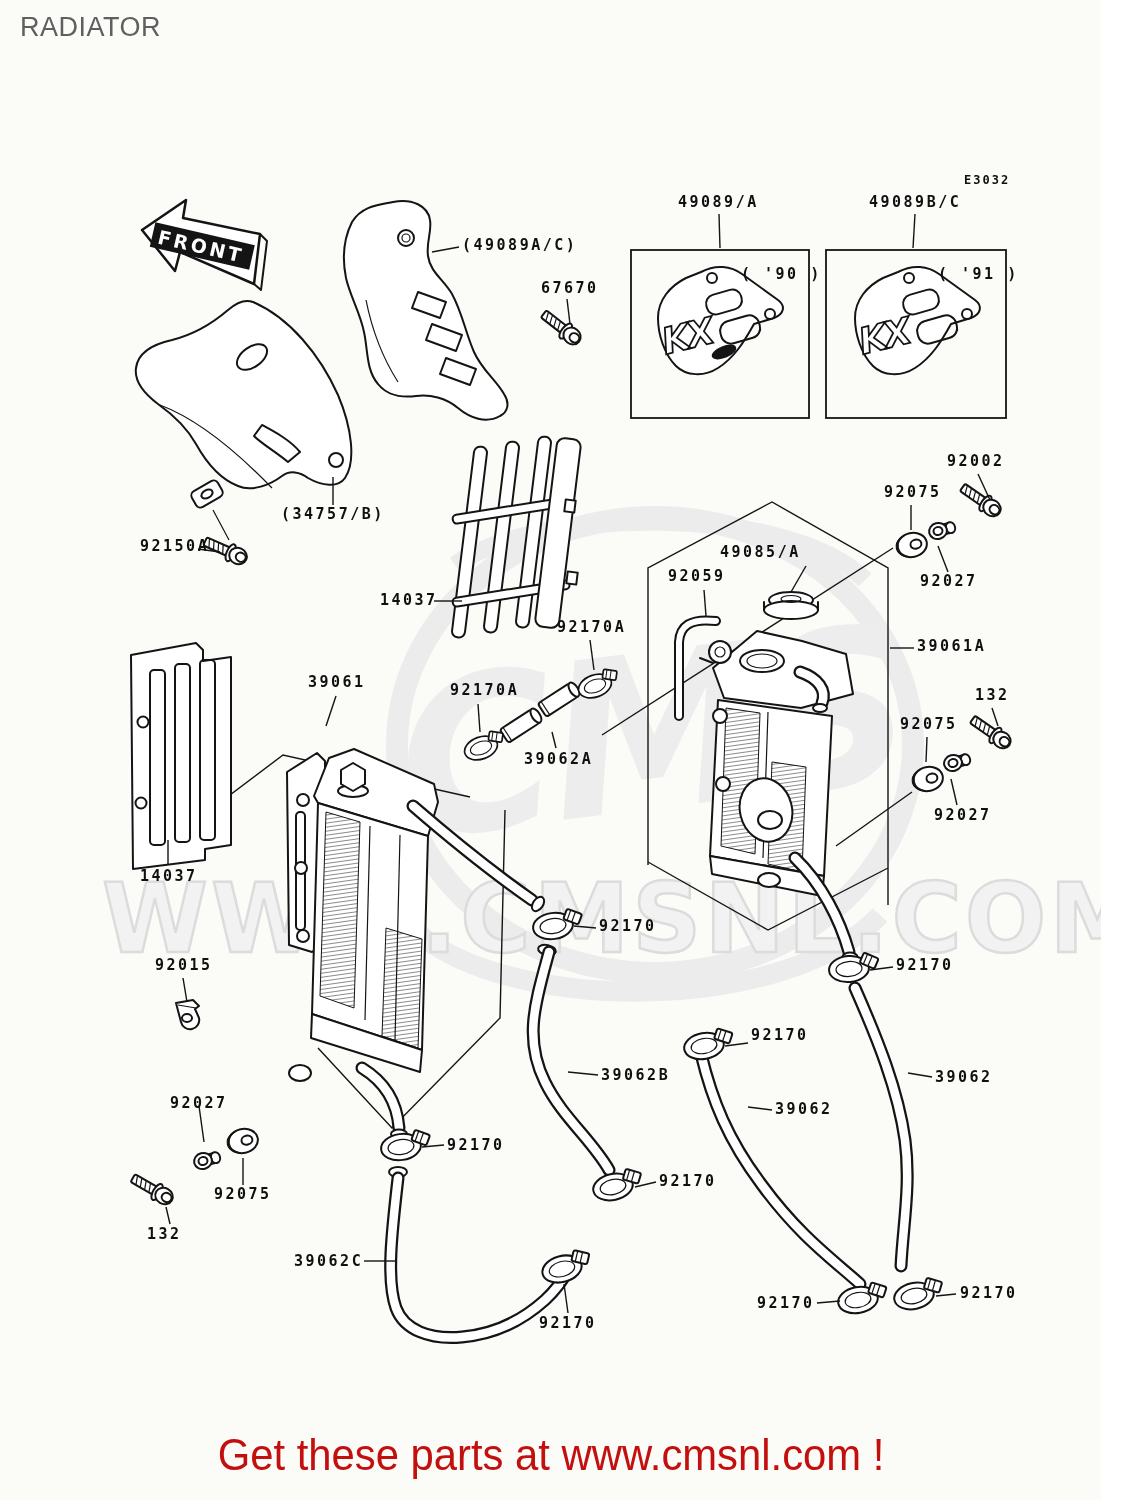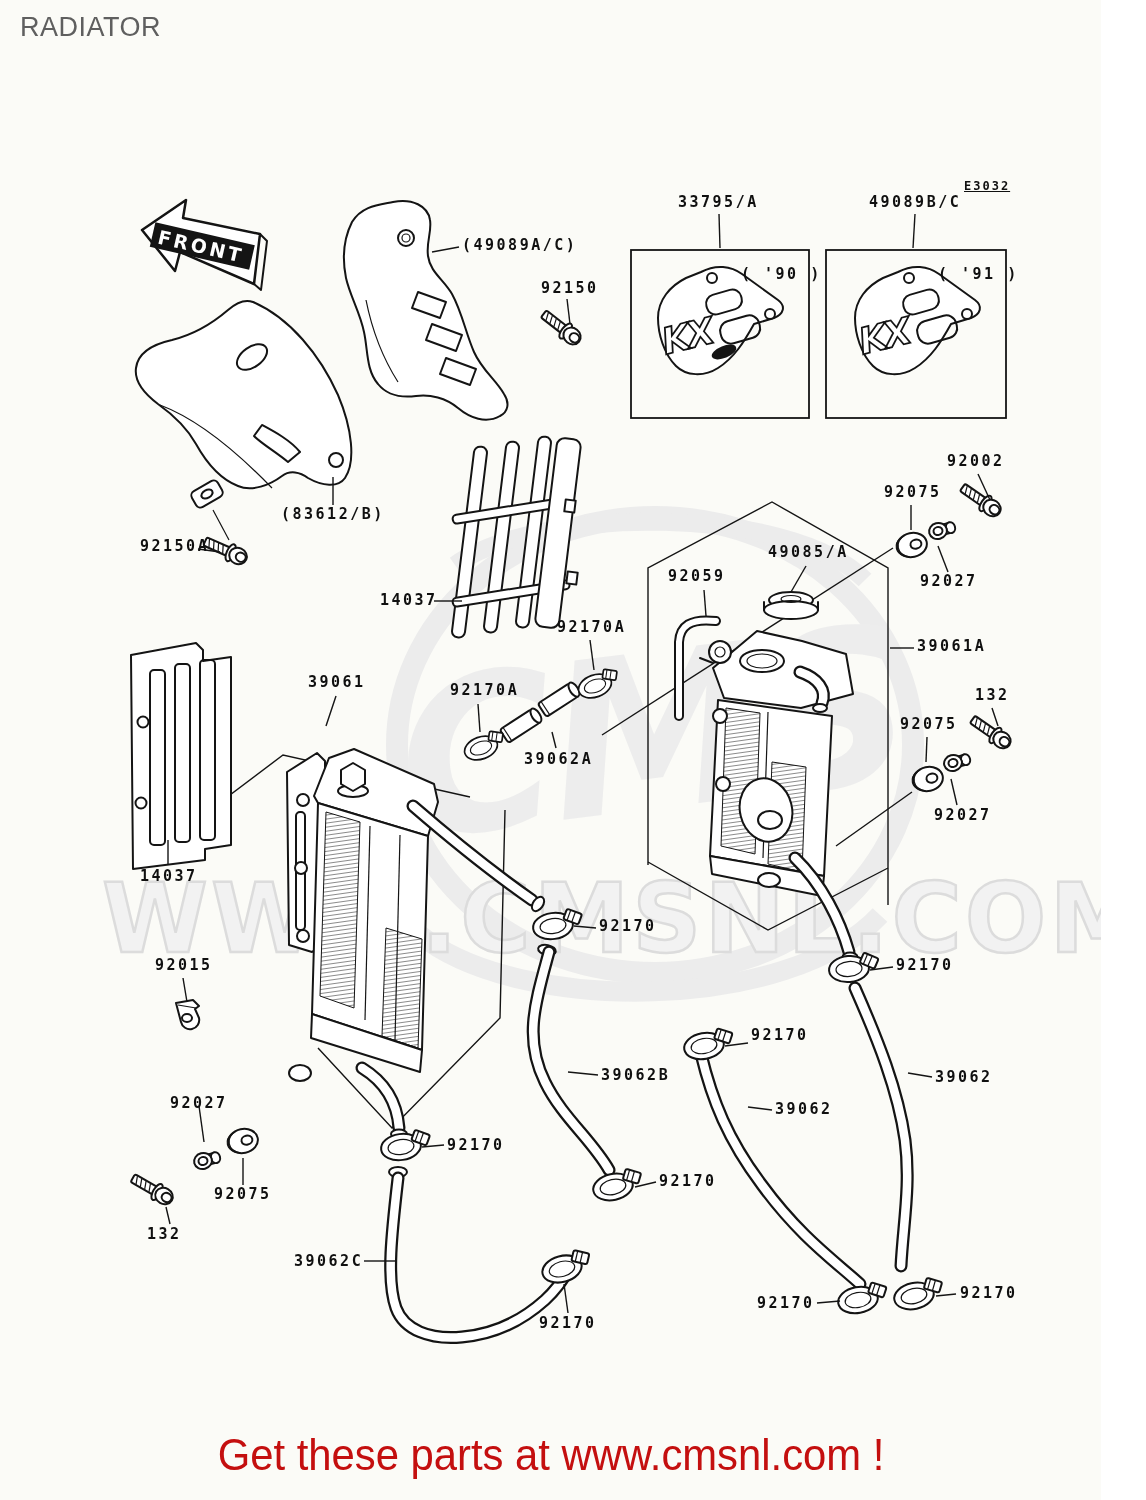--- a/index.html
+++ b/index.html
@@ -356,32 +356,32 @@
       <line class="ld" x1="170" y1="1224" x2="166" y2="1207"></line>
       <line class="ld" x1="364" y1="1261" x2="396" y2="1261"></line>
       <line class="ld" x1="656" y1="1182" x2="635" y2="1187"></line>
       <line class="ld" x1="568" y1="1313" x2="564" y2="1284"></line>
       <line class="ld" x1="817" y1="1303" x2="840" y2="1301"></line>
       <line class="ld" x1="956" y1="1294" x2="936" y2="1296"></line>
     </g>
   </svg>
 
   <div class="labels" id="labels-layer">
-      <span class="plabel" style="left: 678px; top: 195px;">33795/A</span>
+      <span class="plabel" style="left: 678px; top: 195px;">49089/A</span>
       <span class="plabel" style="left: 869px; top: 195px;">49089B/C</span>
-      <span class="plabel small" style="left: 964px; top: 180px; text-decoration: underline;">E3032</span>
+      <span class="plabel small" style="left: 964px; top: 174px;">E3032</span>
       <span class="plabel" style="left: 462px; top: 238px;">(49089A/C)</span>
-      <span class="plabel" style="left: 541px; top: 281px;">92150</span>
+      <span class="plabel" style="left: 541px; top: 281px;">67670</span>
       <span class="plabel" style="left: 741px; top: 267px;">( '90 )</span>
       <span class="plabel" style="left: 938px; top: 267px;">( '91 )</span>
-      <span class="plabel" style="left: 281px; top: 507px;">(83612/B)</span>
+      <span class="plabel" style="left: 281px; top: 507px;">(34757/B)</span>
       <span class="plabel" style="left: 133px; top: 539px; margin-left: 7px;">92150A</span>
       <span class="plabel" style="left: 380px; top: 593px;">14037</span>
       <span class="plabel" style="left: 668px; top: 569px; text-align: right;">92059</span>
-      <span class="plabel" style="left: 768px; top: 545px;">49085/A</span>
+      <span class="plabel" style="left: 720px; top: 545px;">49085/A</span>
       <span class="plabel" style="left: 884px; top: 485px;">92075</span>
       <span class="plabel" style="left: 947px; top: 454px; text-align: right;">92002</span>
       <span class="plabel" style="left: 920px; top: 574px;">92027</span>
       <span class="plabel" style="left: 917px; top: 639px;">39061A</span>
       <span class="plabel" style="left: 557px; top: 620px;">92170A</span>
       <span class="plabel" style="left: 308px; top: 675px;">39061</span>
       <span class="plabel" style="left: 450px; top: 683px;">92170A</span>
       <span class="plabel" style="left: 524px; top: 752px;">39062A</span>
       <span class="plabel" style="left: 975px; top: 688px;">132</span>
       <span class="plabel" style="left: 900px; top: 717px;">92075</span>

